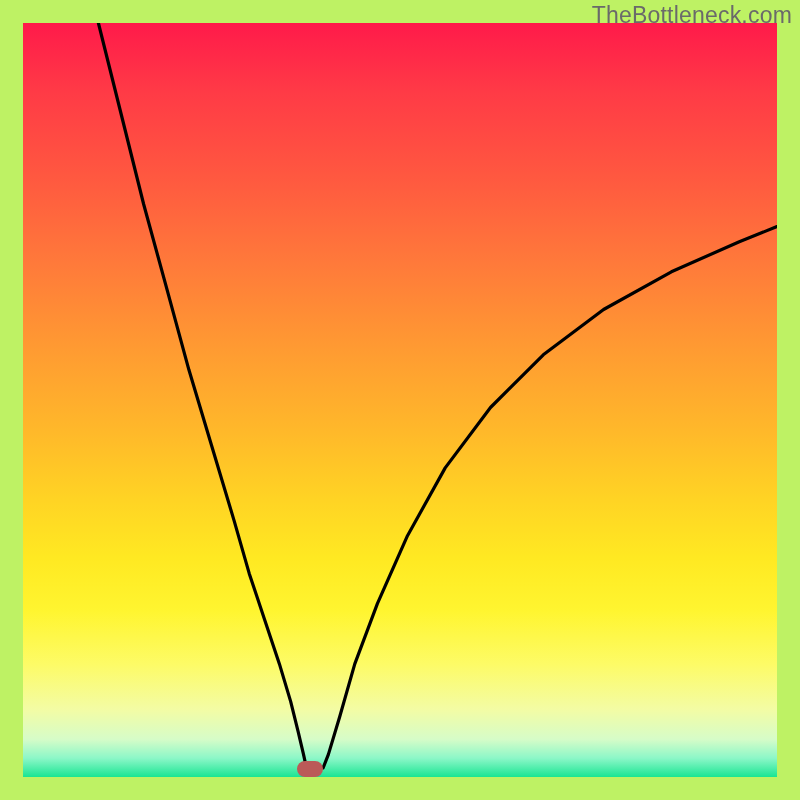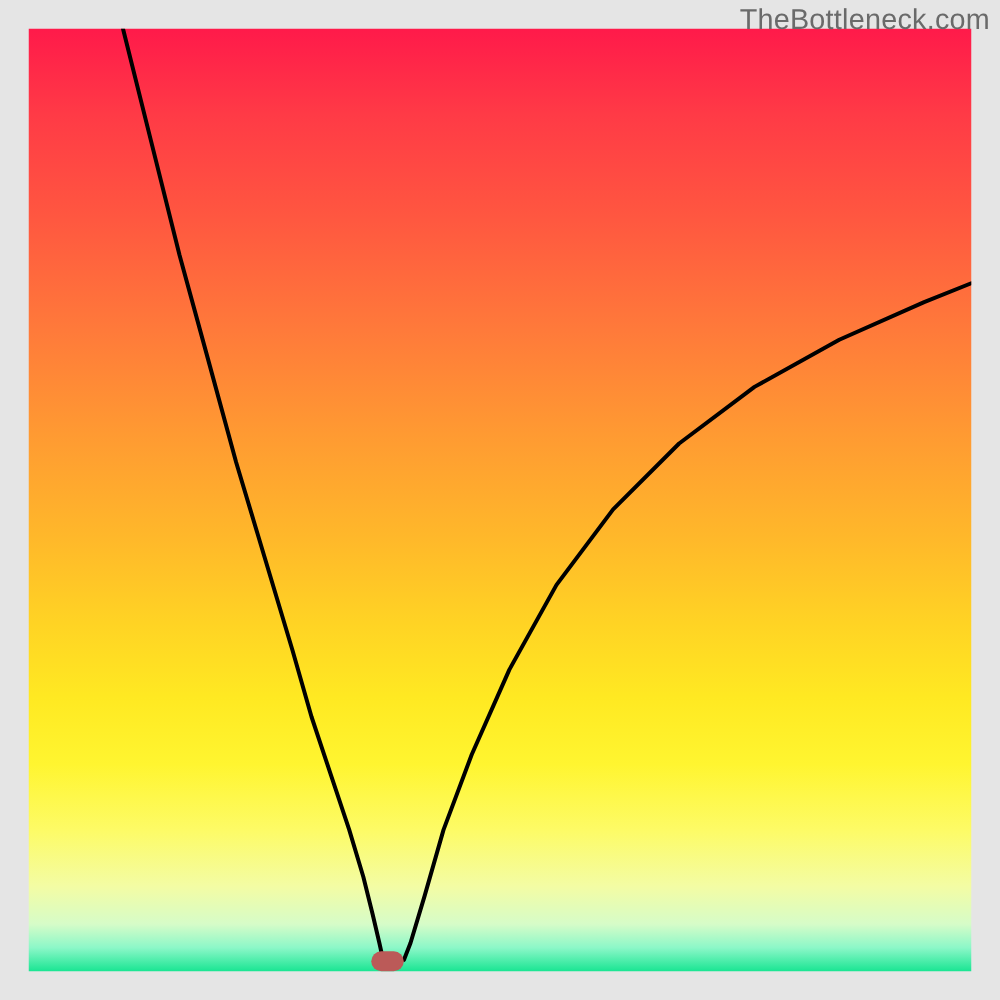--- a/index.html
+++ b/index.html
@@ -10,21 +10,21 @@
     background: #000000;
     overflow: hidden;
     font-family: Arial, Helvetica, sans-serif;
   }
   .frame {
     position: absolute;
     left: 0;
     top: 0;
     width: 800px;
     height: 800px;
-    background: #e5e5e5;
+    background: #bef264;
   }
   .plot {
     position: absolute;
     left: 23px;
     top: 23px;
     width: 754px;
     height: 754px;
     background: linear-gradient(
       to bottom,
       #ff1a4a 0%,

